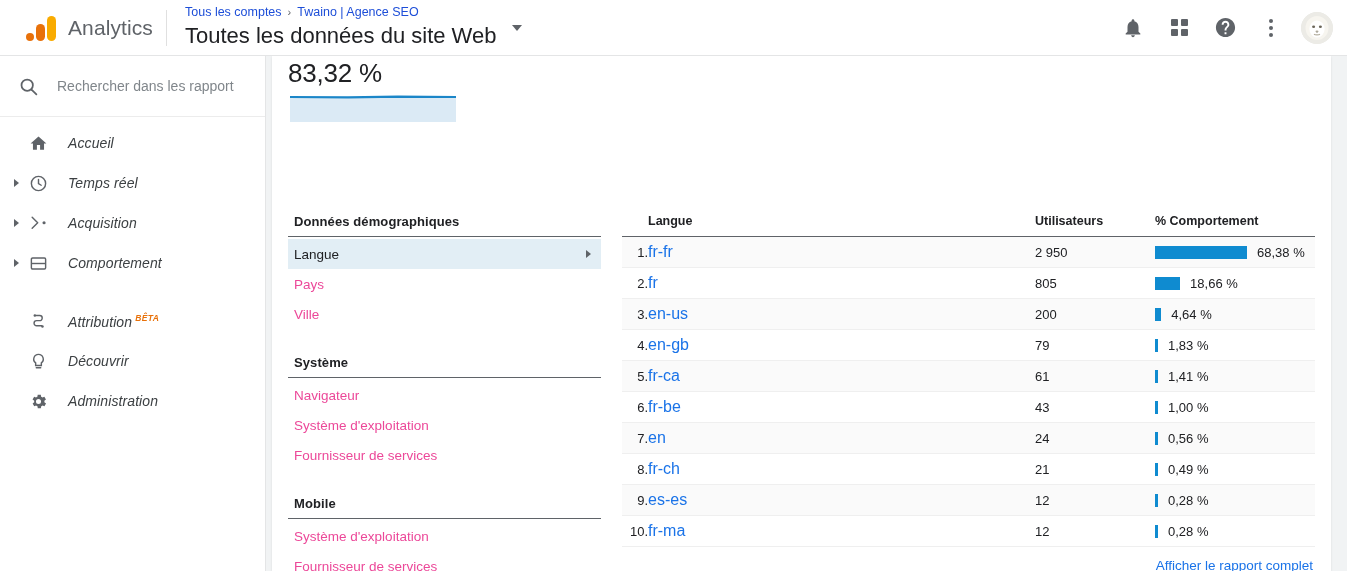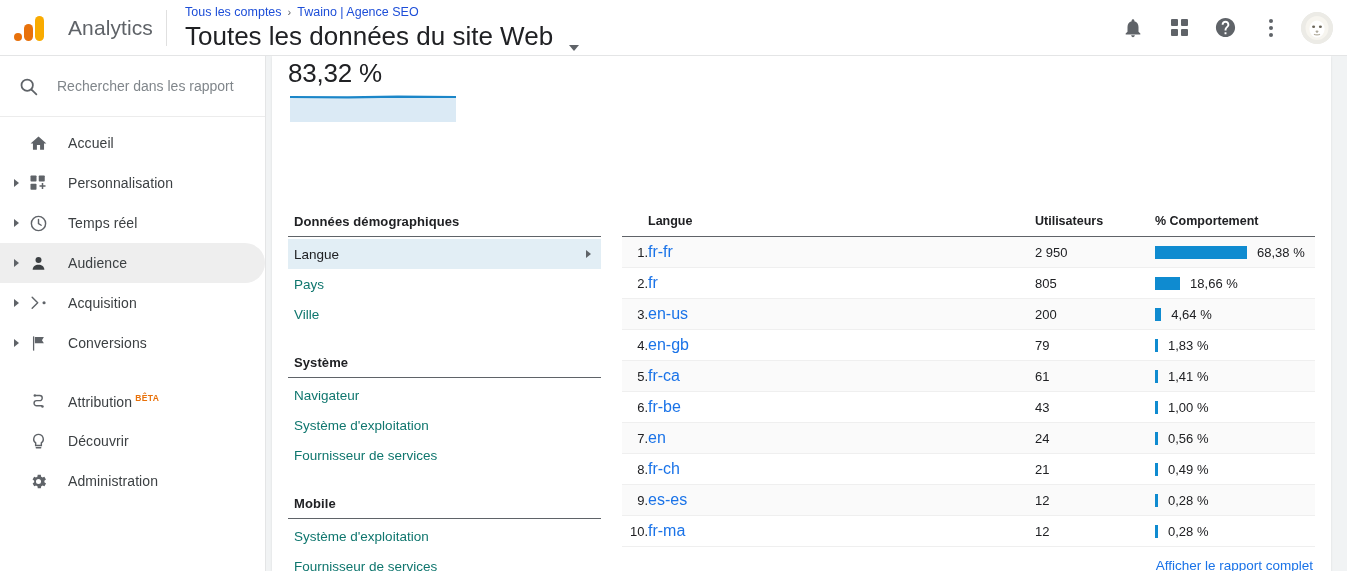--- a/index.html
+++ b/index.html
@@ -15,21 +15,21 @@
   .app { position: relative; width: 1347px; height: 571px; }
 
   
   .topbar {
     position: absolute; top: 0; left: 0; right: 0; height: 56px;
     background: #ffffff;
     border-bottom: 1px solid #e4e5e6;
     display: flex; align-items: center;
     z-index: 20;
   }
-  .brand { display: flex; align-items: center; width: 166px; padding-left: 12px; height: 100%; gap: 12px; }
+  .brand { display: flex; align-items: center; width: 166px; padding-left: 24px; height: 100%; }
   .ga-logo { width: 34px; height: 34px; position: relative; flex: 0 0 34px; }
   .ga-logo .bar-tall {
     position: absolute; right: 2px; bottom: 4px;
     width: 9px; height: 25px; border-radius: 4.5px;
     background: #f9ab00;
   }
   .ga-logo .bar-mid {
     position: absolute; left: 12px; bottom: 4px;
     width: 9px; height: 17px; border-radius: 4.5px;
     background: #e8710a;
@@ -46,22 +46,22 @@
   .topbar-divider { width: 1px; height: 36px; background: #e0e0e0; margin: 0 16px 0 0; }
 
   .titleblock { flex: 1 1 auto; min-width: 0; padding-left: 2px; }
   .breadcrumb {
     font-size: 12.5px; color: #5f6368; line-height: 16px; white-space: nowrap;
     display: flex; align-items: center; gap: 6px;
   }
   .breadcrumb .crumb { color: #1d4ed8; }
   .breadcrumb .sep { color: #5f6368; font-size: 11px; }
   .view-title {
-    font-size: 26px; color: #202124; line-height: 30px;
-    display: flex; align-items: flex-end; gap: 16px; white-space: nowrap;
+    font-size: 22px; color: #202124; line-height: 30px;
+    display: flex; align-items: flex-start; gap: 16px; white-space: nowrap;
     font-weight: 400; margin-top: 1px;
   }
   .caret-down {
     width: 0; height: 0; border-left: 5px solid transparent;
     border-right: 5px solid transparent; border-top: 6px solid #5f6368;
     margin-top: 4px;
   }
 
   .topbar-actions { display: flex; align-items: center; gap: 14px; padding-right: 14px; }
   .icon-btn {
@@ -88,21 +88,21 @@
     height: 61px; display: flex; align-items: center; padding: 0 12px 0 18px;
     border-bottom: 1px solid #ececec; gap: 18px;
   }
   .search-placeholder {
     font-size: 14px; color: #80868b; white-space: nowrap; overflow: hidden;
   }
   .nav-list { padding-top: 6px; }
   .nav-item {
     position: relative; height: 40px; display: flex; align-items: center;
     cursor: pointer; padding-right: 14px;
-    border-top-right-radius: 20px; border-bottom-right-radius: 20px;
+    border-top-right-radius: 20px; border-bottom-right-radius: 20px; font-style: italic;
   }
   .nav-item.active { background: #eeeeee; }
   .nav-arrow {
     width: 16px; flex: 0 0 16px; display: flex; align-items: center; justify-content: center;
     margin-left: 8px;
   }
   .nav-arrow i {
     width: 0; height: 0; border-top: 4px solid transparent;
     border-bottom: 4px solid transparent; border-left: 5px solid #5f6368; display: block;
   }
@@ -152,21 +152,21 @@
   .panes { position: absolute; top: 90px; left: 0; right: 0; bottom: 0; }
 
   .dim-pane { position: absolute; left: 16px; top: 68px; width: 313px; }
   .dim-head {
     font-size: 13px; font-weight: 700; color: #202124; padding: 0 0 7px 6px;
     border-bottom: 1px solid #5f6368; letter-spacing: .1px;
   }
   .dim-head.spaced { margin-top: 26px; }
   .dim-item {
     height: 30px; display: flex; align-items: center; padding: 0 10px 0 6px;
-    font-size: 13.5px; color: #0f766e; cursor: pointer; justify-content: space-between;
+    font-size: 13.5px; color: #ec4899; cursor: pointer; justify-content: space-between;
   }
   .dim-item.selected { background: #e2eef5; color: #202124; }
   .dim-item .dim-arrow {
     width: 0; height: 0; border-top: 4px solid transparent;
     border-bottom: 4px solid transparent; border-left: 5px solid #5f6368;
   }
   .dim-group { padding-top: 2px; }
 
   
   .table-pane { position: absolute; left: 350px; right: 16px; top: 68px; }
@@ -285,88 +285,62 @@
       <div class="nav-item">
         <span class="nav-arrow empty"></span>
         <span class="nav-icon">
           <svg width="19" height="19" viewBox="0 0 24 24" fill="#5f6368">
               <path d="M10 20v-6h4v6h5v-8h3L12 3 2 12h3v8z"></path>
             </svg>
         </span>
         <span class="nav-label">Accueil</span>
       </div>
 
-      <div class="nav-item">
-        <span class="nav-arrow">
-            <i></i>
-          </span>
-        <span class="nav-icon">
-          <svg width="18" height="18" viewBox="0 0 24 24" fill="#5f6368">
-            <rect x="2" y="2" width="8" height="8" rx="1"></rect>
-              <rect x="13" y="2" width="8" height="8" rx="1"></rect>
-            <rect x="2" y="13" width="8" height="8" rx="1"></rect>
-            <path d="M17 12h2v3h3v2h-3v3h-2v-3h-3v-2h3z"></path>
-          </svg>
-        </span>
-        <span class="nav-label">Personnalisation</span>
-      </div>
 
 
       <div class="nav-item">
         <span class="nav-arrow">
             <i></i>
           </span>
         <span class="nav-icon">
           <svg width="19" height="19" viewBox="0 0 24 24" fill="none" stroke="#5f6368" stroke-width="1.8">
             <circle cx="12" cy="12" r="9"></circle>
               <path d="M12 7v5.2l3.4 2" stroke-linecap="round"></path>
           </svg>
         </span>
         <span class="nav-label">Temps réel</span>
       </div>
 
-      <div class="nav-item active">
-        <span class="nav-arrow">
-            <i></i>
-          </span>
-        <span class="nav-icon">
-          <svg width="19" height="19" viewBox="0 0 24 24" fill="#3c4043">
-            <circle cx="12" cy="7.6" r="3.8"></circle>
-              <path d="M4.6 20c0-4.1 3.3-6.4 7.4-6.4s7.4 2.3 7.4 6.4z"></path>
-          </svg>
-        </span>
-        <span class="nav-label">Audience</span>
-      </div>
 
       <div class="nav-item">
         <span class="nav-arrow">
             <i></i>
           </span>
         <span class="nav-icon">
           <svg width="19" height="19" viewBox="0 0 24 24" fill="none" stroke="#5f6368" stroke-width="1.8">
             <path d="M4 4l7 7-7 7" stroke-linecap="round" stroke-linejoin="round"></path>
             <circle cx="19" cy="11" r="2" fill="#5f6368" stroke="none"></circle>
           </svg>
         </span>
         <span class="nav-label">Acquisition</span>
       </div>
 
-
       <div class="nav-item">
         <span class="nav-arrow">
             <i></i>
           </span>
         <span class="nav-icon">
-          <svg width="19" height="19" viewBox="0 0 24 24" fill="#5f6368">
-            <path d="M5 3h1.6v18H5z"></path>
-              <path d="M7.4 3.8h11.4l-2.4 4 2.4 4H7.4z"></path>
-          </svg>
-        </span>
-        <span class="nav-label">Conversions</span>
-      </div>
+          <svg width="19" height="19" viewBox="0 0 24 24" fill="none" stroke="#5f6368" stroke-width="1.8">
+            <rect x="3" y="5" width="18" height="14" rx="1.5"></rect>
+              <line x1="3" y1="12" x2="21" y2="12"></line>
+          </svg>
+        </span>
+        <span class="nav-label">Comportement</span>
+      </div>
+
 
       <div class="nav-gap"></div>
 
       <div class="nav-item">
         <span class="nav-arrow empty"></span>
         <span class="nav-icon">
           <svg width="19" height="19" viewBox="0 0 24 24" fill="none" stroke="#5f6368" stroke-width="1.8">
             <path d="M8 4.5h5.5a3.2 3.2 0 010 6.4H9.6a3.2 3.2 0 000 6.4H16" stroke-linecap="round"></path>
             <circle cx="7.3" cy="4.4" r="1.5" fill="#5f6368" stroke="none"></circle>
             <circle cx="17" cy="18.2" r="1.6" fill="#5f6368" stroke="none"></circle>

